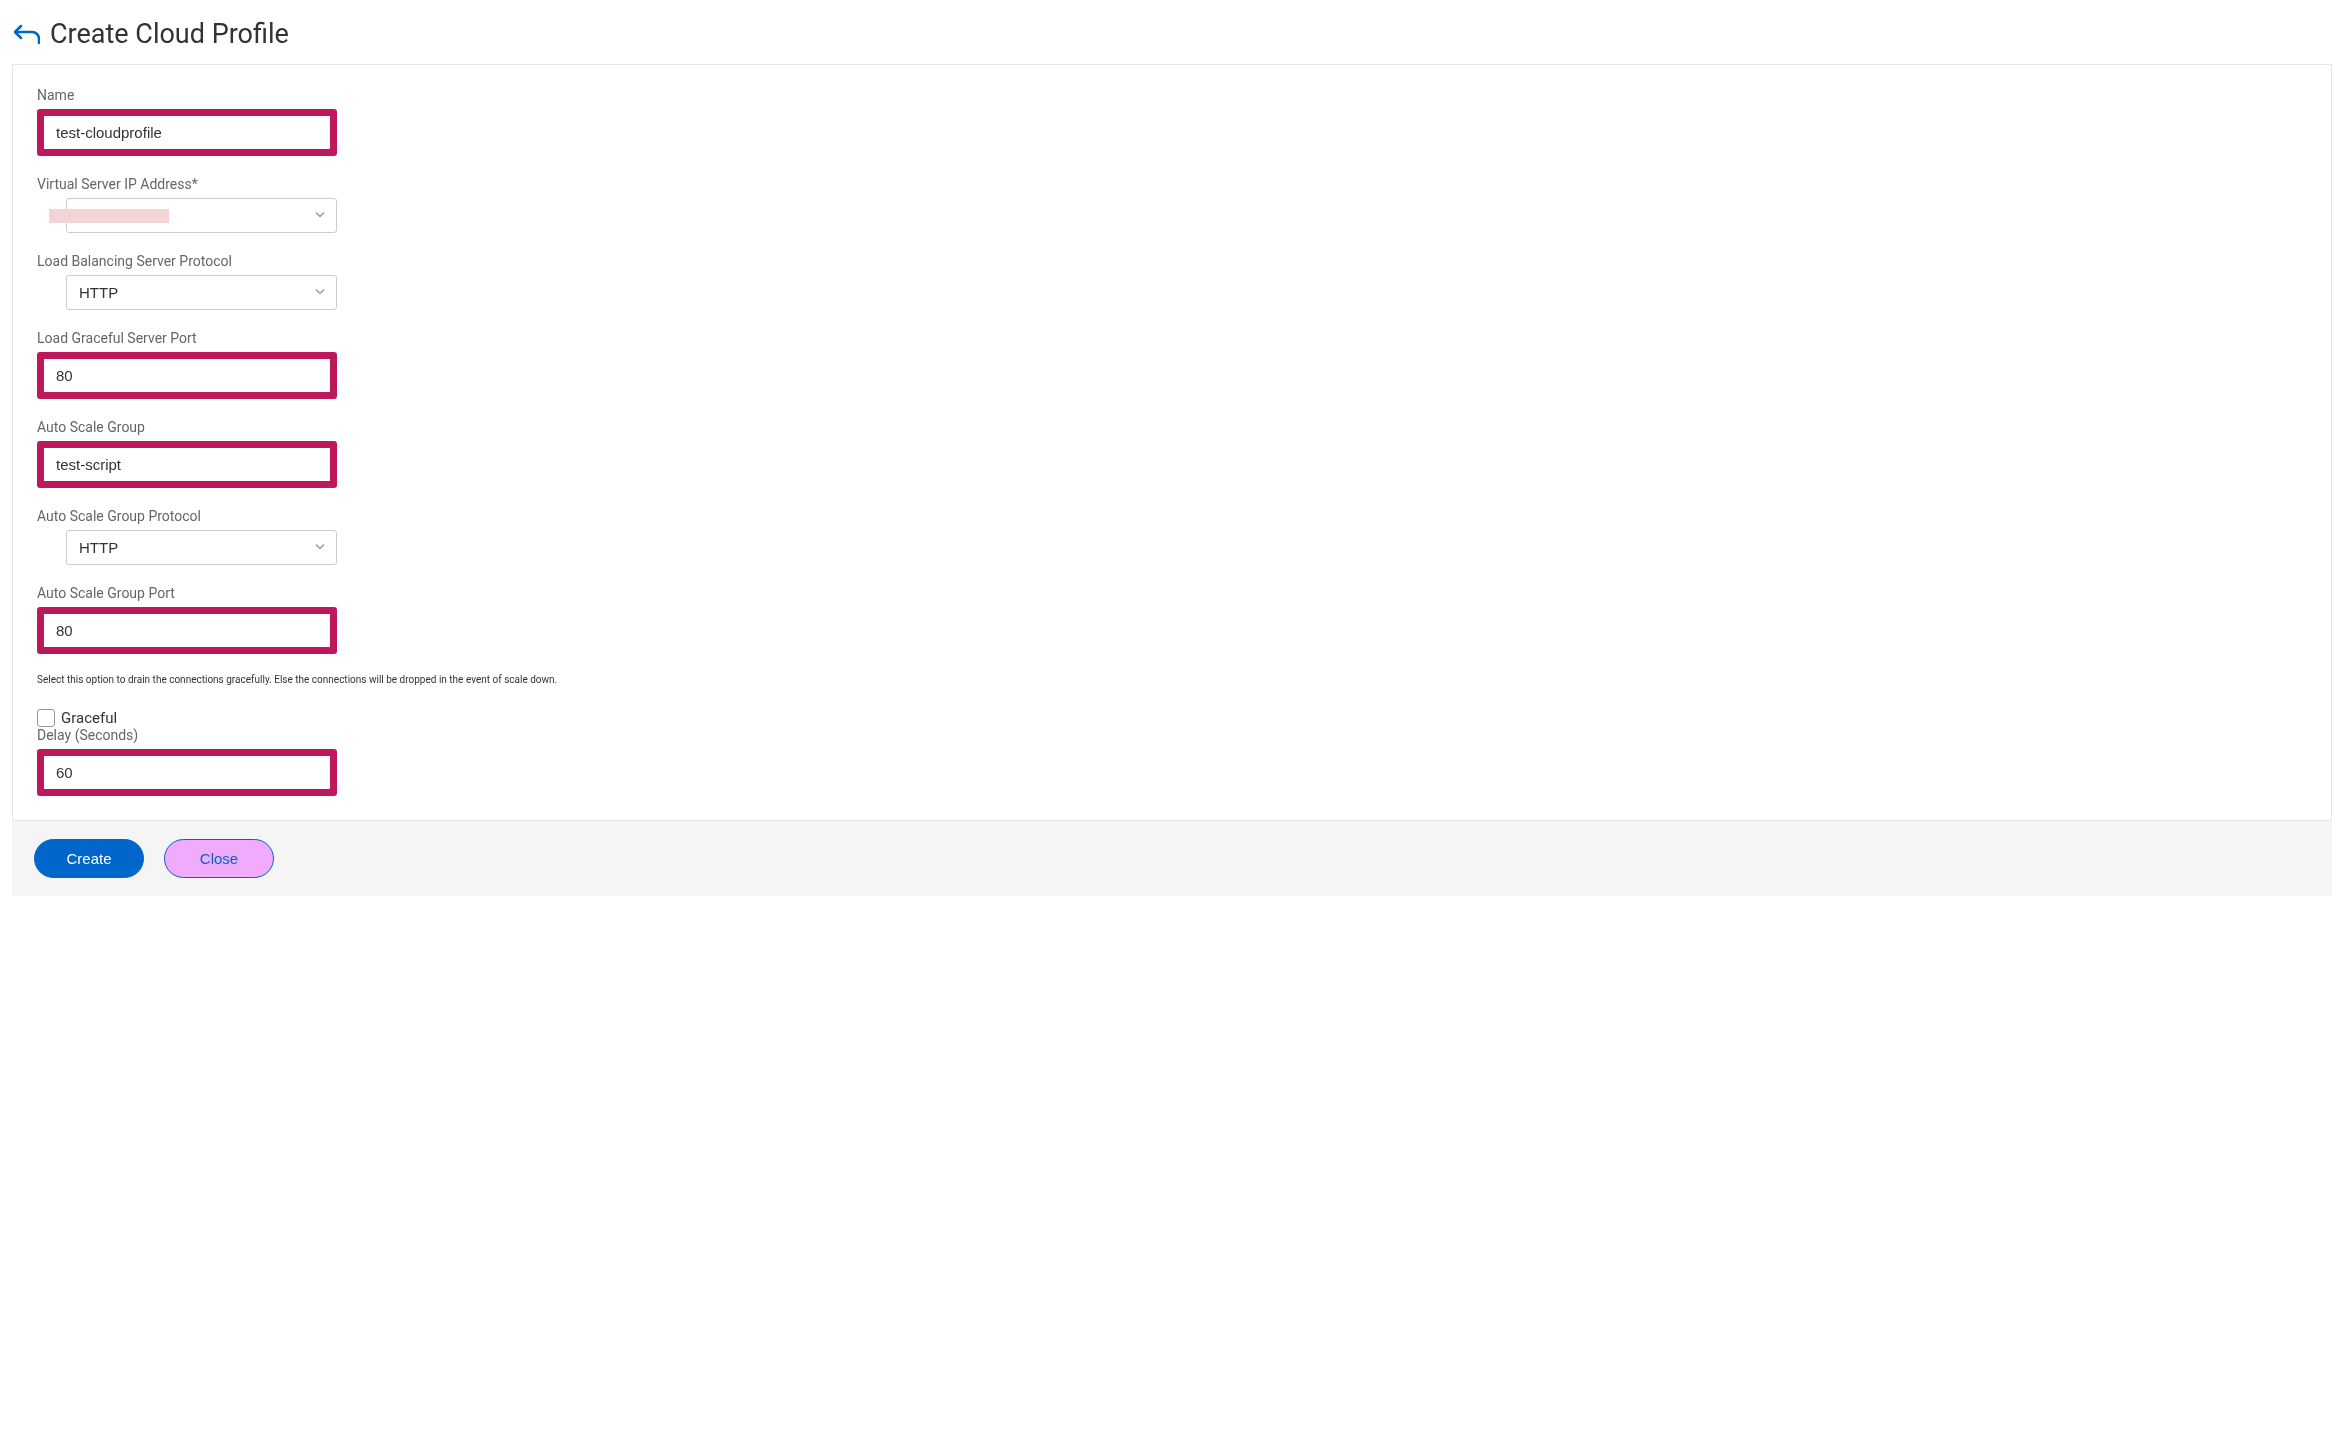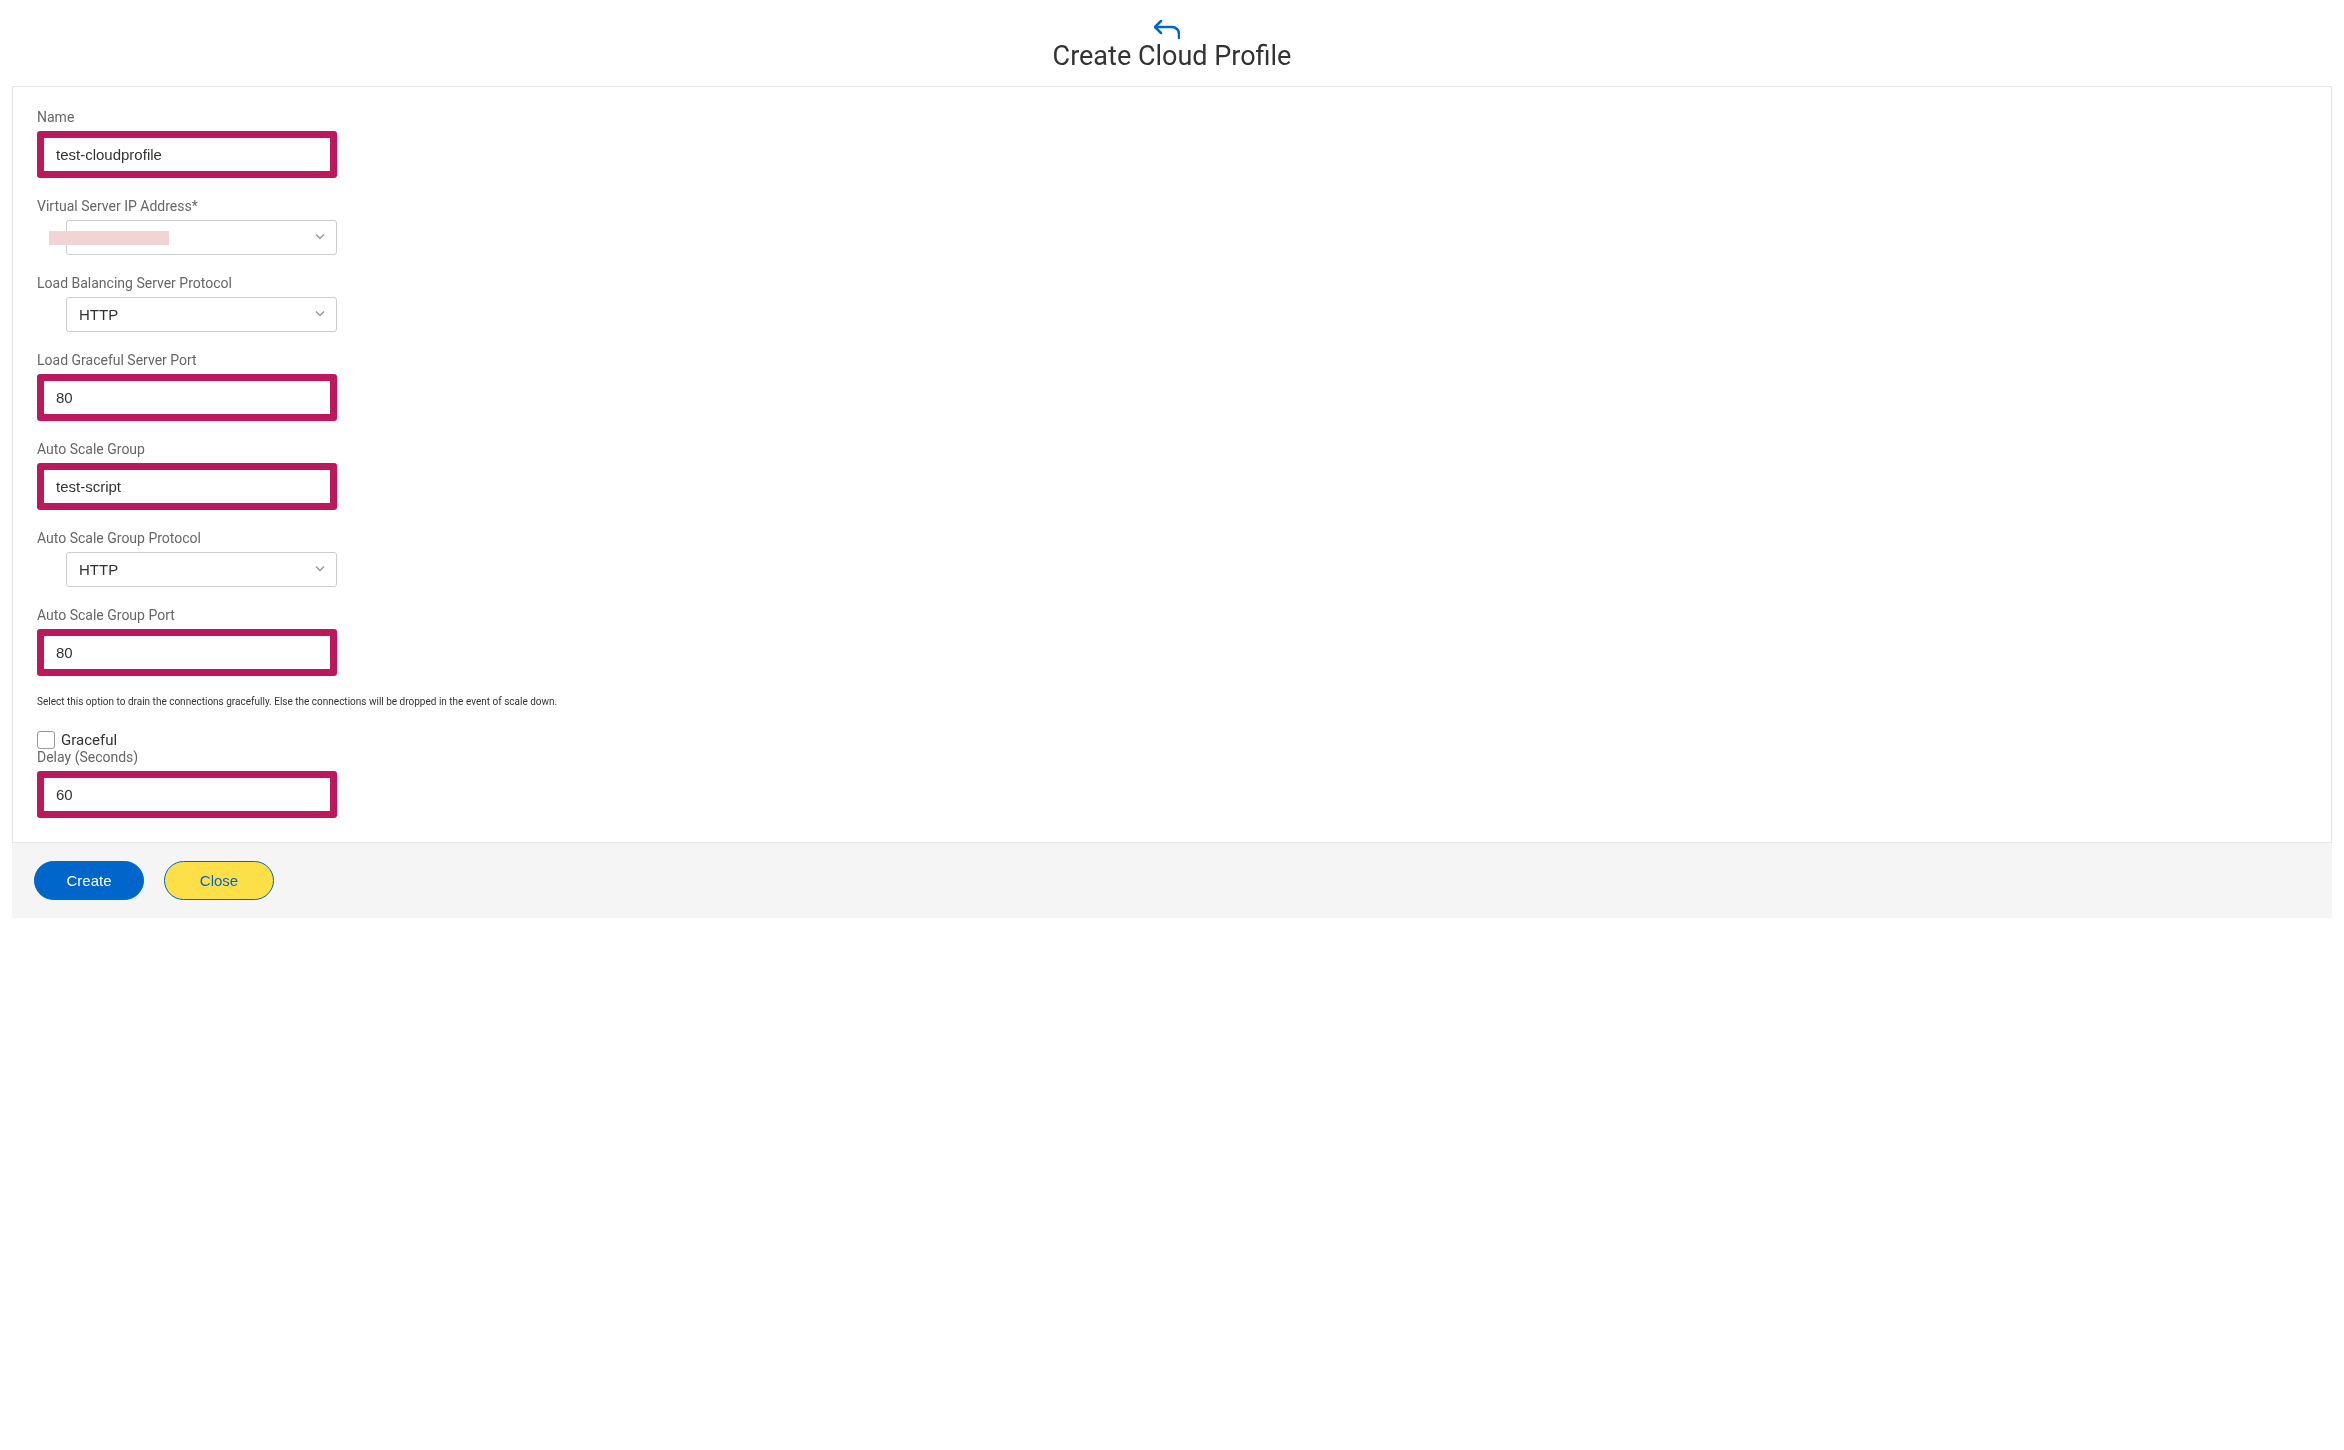--- a/index.html
+++ b/index.html
@@ -10,21 +10,20 @@
     body {
       font-family: -apple-system, BlinkMacSystemFont, "Segoe UI", Roboto, "Helvetica Neue", Arial, sans-serif;
       background: #ffffff;
       color: #333;
       font-size: 14px;
     }
     .header {
       display: flex;
       align-items: center;
       padding: 18px 14px 14px 14px;
-      flex-direction: column;
     }
     .back-icon {
       color: #0066cc;
       margin-right: 10px;
       display: inline-flex;
       align-items: center;
       cursor: pointer;
     }
     .page-title {
       font-size: 27px;
@@ -128,21 +127,21 @@
       cursor: pointer;
       border: 1px solid transparent;
       min-width: 110px;
     }
     .btn-primary {
       background: #0066cc;
       color: #fff;
       border-color: #0066cc;
     }
     .btn-secondary {
-      background: #fde047;
+      background: #f0abfc;
       color: #0066cc;
       border-color: #0066cc;
     }
   </style>
 </head>
 <body>
 
 <div class="header">
   <span class="back-icon">
     <svg width="26" height="22" viewBox="0 0 26 22" fill="none" stroke="currentColor" stroke-width="2.5" stroke-linecap="round" stroke-linejoin="round">

